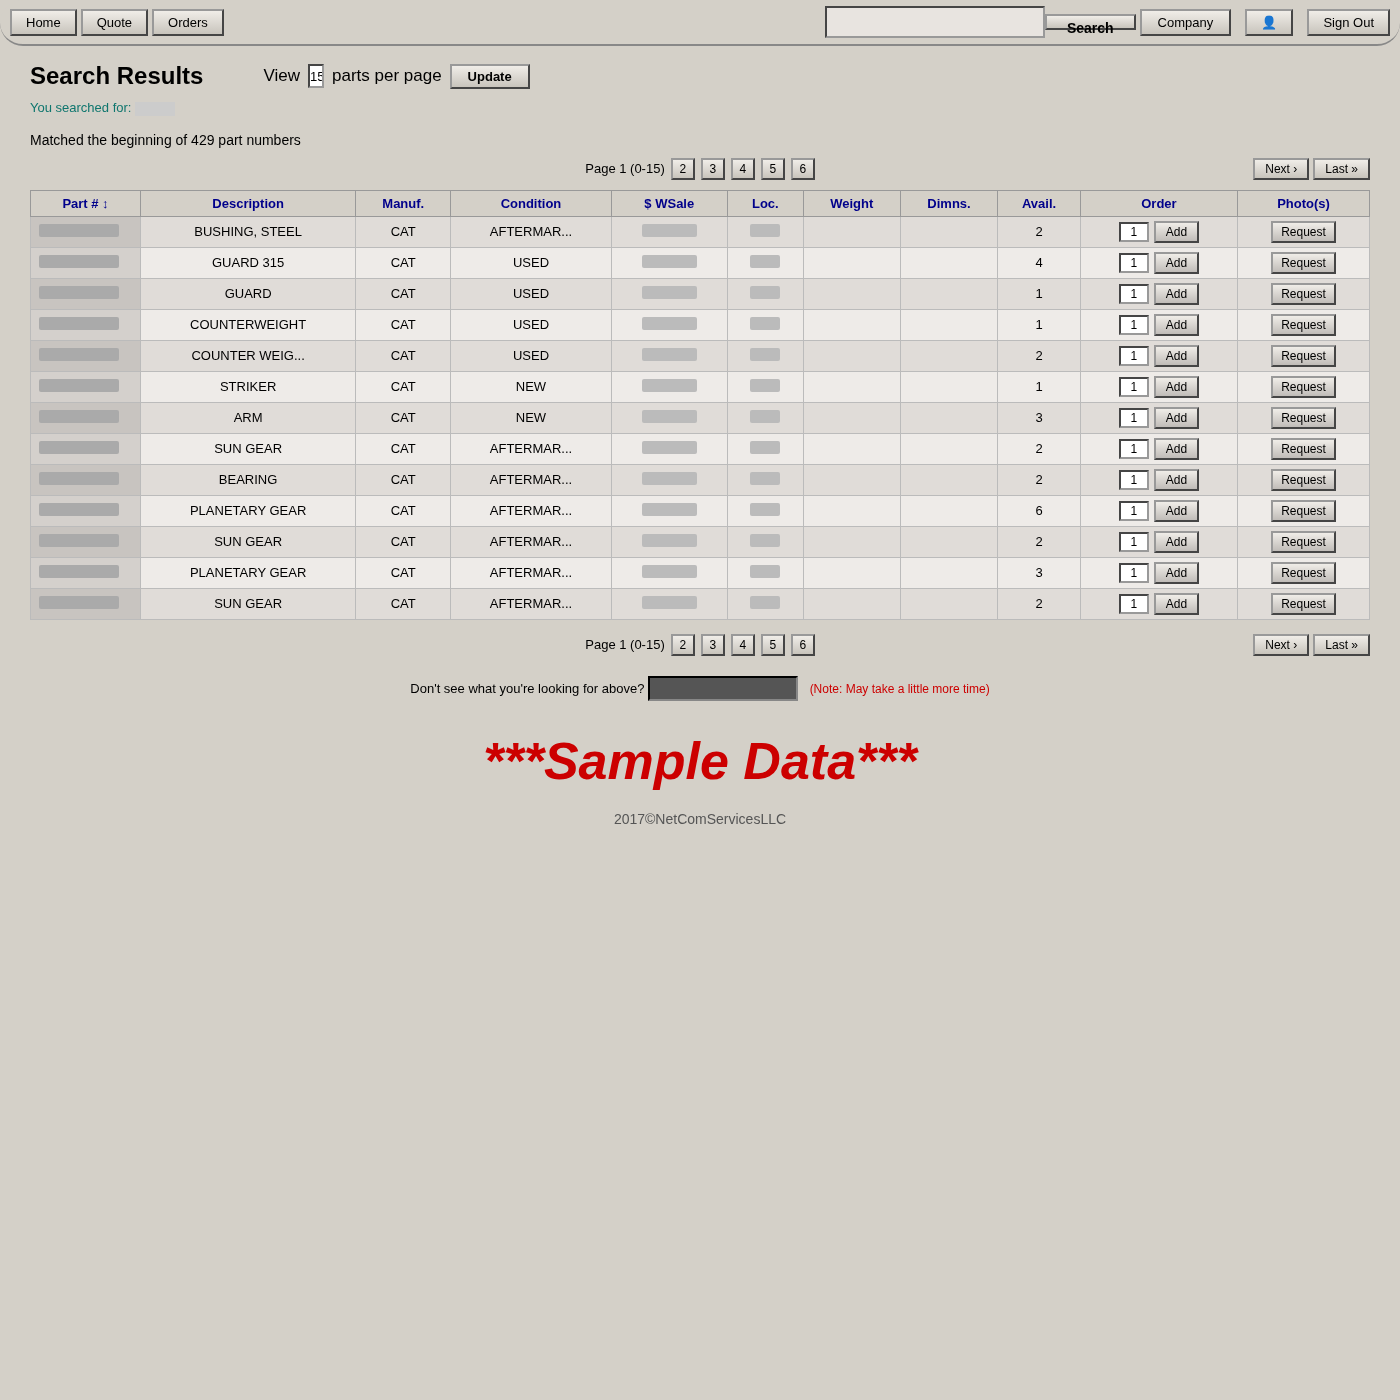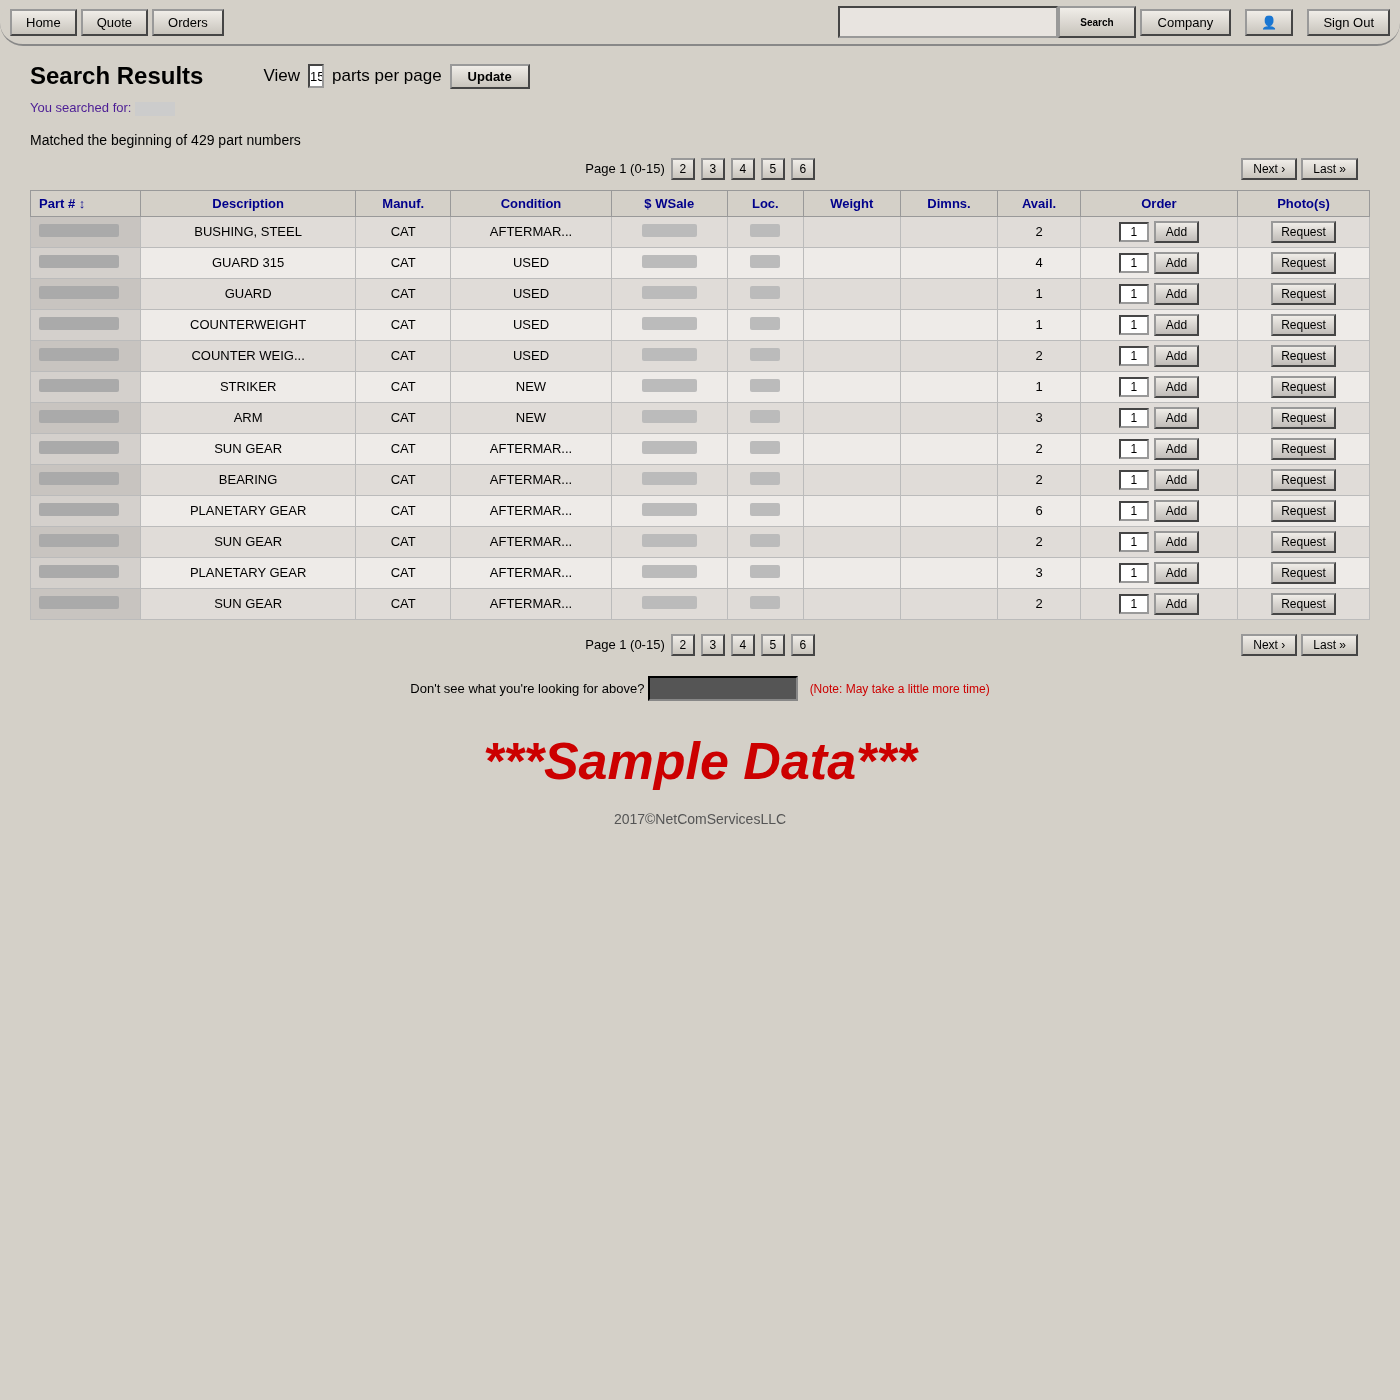--- a/index.html
+++ b/index.html
@@ -64,24 +64,24 @@
       height: 32px;
       border: 2px inset #999;
       background: #e8e4e0;
       padding: 2px 6px;
       font-size: 13px;
     }
     .search-btn {
       background: linear-gradient(to bottom, #f0ede8, #c8c4bc);
       border: 2px outset #999;
       padding: 4px 20px;
-      font-size: 10px;
+      font-size: 14px;
       font-weight: bold;
       cursor: pointer;
-      height: 32px;
+      height: 16px;
     }
 
     
     .main-content {
       padding: 16px 30px;
     }
 
     
     .header-row {
       display: flex;
@@ -113,21 +113,21 @@
       border: 2px outset #999;
       padding: 3px 16px;
       font-size: 13px;
       font-weight: bold;
       cursor: pointer;
     }
 
     .searched-for {
       font-size: 13px;
       margin-bottom: 16px;
-      color: #4c1d95;
+      color: #0f766e;
     }
     .searched-term {
       display: inline-block;
       background: #ccc;
       width: 40px;
       height: 14px;
       vertical-align: middle;
     }
 
     .matched-text {
@@ -156,42 +156,42 @@
     }
     .nav-page-btn {
       background: linear-gradient(to bottom, #f0ede8, #c8c4bc);
       border: 2px outset #999;
       padding: 2px 10px;
       font-size: 12px;
       cursor: pointer;
     }
     .pagination-right {
       position: absolute;
-      right: 12px;
+      right: 0;
       display: flex;
       gap: 4px;
     }
 
     
     .results-table {
       width: 100%;
       border-collapse: collapse;
       margin-bottom: 14px;
     }
     .results-table th {
       background: #d4d0c8;
       color: #00008b;
       font-weight: bold;
       font-size: 13px;
       padding: 5px 8px;
       border: 1px solid #999;
       text-align: center;
       cursor: pointer;
     }
-    .results-table th.part-header { text-align: left; }
+    .results-table th.part-header { text-align: center; }
     .results-table td {
       padding: 4px 8px;
       border: 1px solid #bbb;
       text-align: center;
       font-size: 13px;
       background: #e8e4e0;
     }
     .results-table td.part-num {
       text-align: left;
       background: #ccc;

